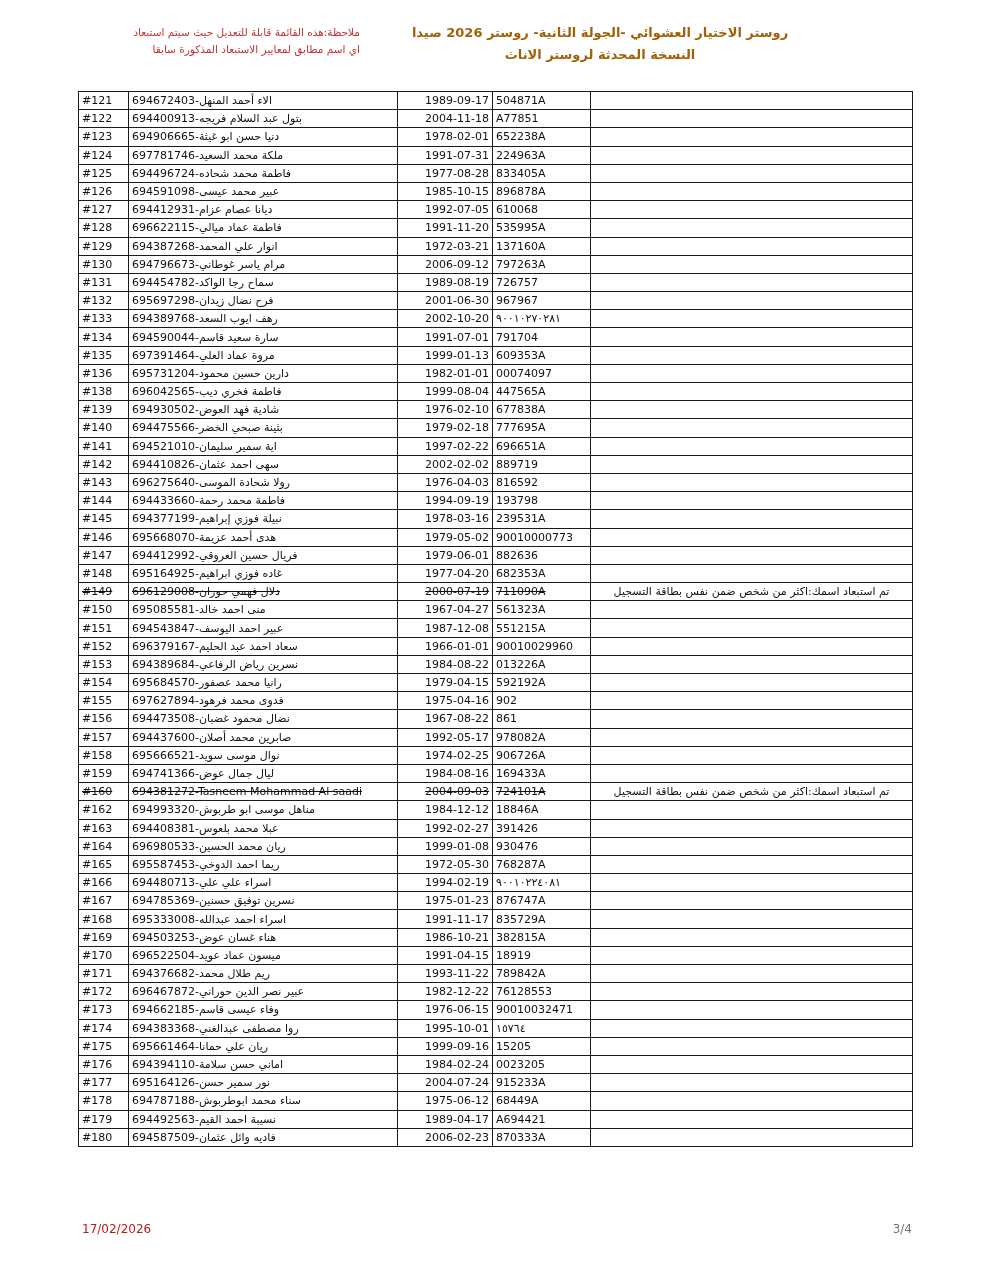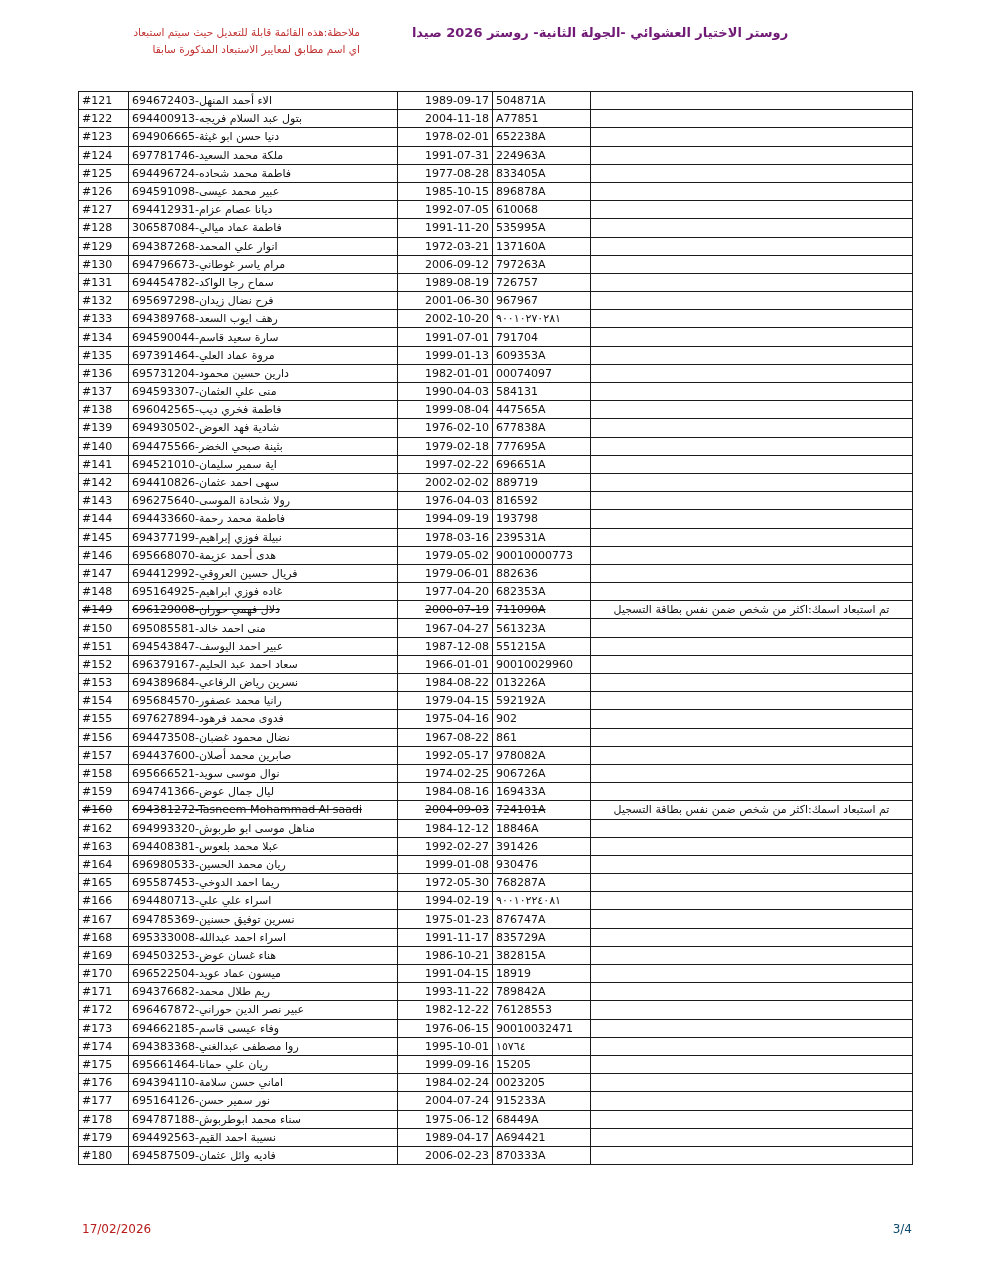--- a/index.html
+++ b/index.html
@@ -15,21 +15,21 @@
   
   .note{
     position:absolute;top:24px;left:63px;width:297px;
     direction:rtl;text-align:right;
     color:#c23434;font-size:10.5px;line-height:1.6;
   }
   
   .title{
     position:absolute;top:22px;left:408px;width:384px;
     direction:rtl;text-align:center;
-    color:#701a75;font-size:13px;font-weight:600;line-height:1.7;
+    color:#a16207;font-size:13px;font-weight:600;line-height:1.7;
   }
   
   table.roster{
     position:absolute;top:91px;left:78px;width:834px;
     border-collapse:collapse;table-layout:fixed;
   }
   table.roster td{
     border:1px solid #1a1a1a;
     font-size:11px;
     padding:0 3px;
@@ -41,34 +41,35 @@
   td.col-num{text-align:left;padding-left:4px;}
   td.col-name{direction:rtl;text-align:left;}
   td.col-name.ltr-name{direction:ltr;margin-top:6px;}
   td.col-dob{text-align:right;padding-right:3px;}
   td.col-id{text-align:left;padding-left:3px;}
   td.col-remark{direction:rtl;text-align:right;padding-right:4px;}
   tr.excluded td{text-decoration:line-through;}
   tr.excluded td.col-remark{text-decoration:none;text-align:center;}
   
   .footer-date{position:absolute;top:1222px;left:82px;font-size:12px;color:#b91c1c;}
-  .footer-page{position:absolute;top:1222px;right:77px;font-size:12px;color:#0c4a6e;}
+  .footer-page{position:absolute;top:1222px;right:77px;font-size:12px;color:#737373;}
 </style>
 </head>
 <body>
 
 <div class="page">
 
   <div class="note">
     <div>ملاحظة:هذه القائمة قابلة للتعديل حيث سيتم استبعاد</div>
     <div>اي اسم مطابق لمعايير الاستبعاد المذكورة سابقا</div>
   </div>
 
   <div class="title">
     <div>روستر الاختيار العشوائي -الجولة الثانية- روستر 2026 صيدا</div>
+    <div>النسخة المحدثة لروستر الاناث</div>
   </div>
 
   <table class="roster">
     <colgroup>
       <col style="width:50px">
       <col style="width:269px">
       <col style="width:95px">
       <col style="width:98px">
       <col style="width:322px">
     </colgroup>
@@ -117,21 +118,21 @@
         </tr>
         <tr>
           <td class="col-num">#127</td>
           <td class="col-name">ديانا عصام عزام-694412931</td>
           <td class="col-dob">1992-07-05</td>
           <td class="col-id">610068</td>
           <td class="col-remark"></td>
         </tr>
         <tr>
           <td class="col-num">#128</td>
-          <td class="col-name">فاطمة عماد ميالي-306587084</td>
+          <td class="col-name">فاطمة عماد ميالي-696622115</td>
           <td class="col-dob">1991-11-20</td>
           <td class="col-id">535995A</td>
           <td class="col-remark"></td>
         </tr>
         <tr>
           <td class="col-num">#129</td>
           <td class="col-name">انوار علي المحمد-694387268</td>
           <td class="col-dob">1972-03-21</td>
           <td class="col-id">137160A</td>
           <td class="col-remark"></td>
@@ -176,27 +177,20 @@
           <td class="col-name">مروة عماد العلي-697391464</td>
           <td class="col-dob">1999-01-13</td>
           <td class="col-id">609353A</td>
           <td class="col-remark"></td>
         </tr>
         <tr>
           <td class="col-num">#136</td>
           <td class="col-name">دارين حسين محمود-695731204</td>
           <td class="col-dob">1982-01-01</td>
           <td class="col-id">00074097</td>
-          <td class="col-remark"></td>
-        </tr>
-        <tr>
-          <td class="col-num">#137</td>
-          <td class="col-name">منى علي العثمان-694593307</td>
-          <td class="col-dob">1990-04-03</td>
-          <td class="col-id">584131</td>
           <td class="col-remark"></td>
         </tr>
         <tr>
           <td class="col-num">#138</td>
           <td class="col-name">فاطمة فخري ديب-696042565</td>
           <td class="col-dob">1999-08-04</td>
           <td class="col-id">447565A</td>
           <td class="col-remark"></td>
         </tr>
         <tr>

